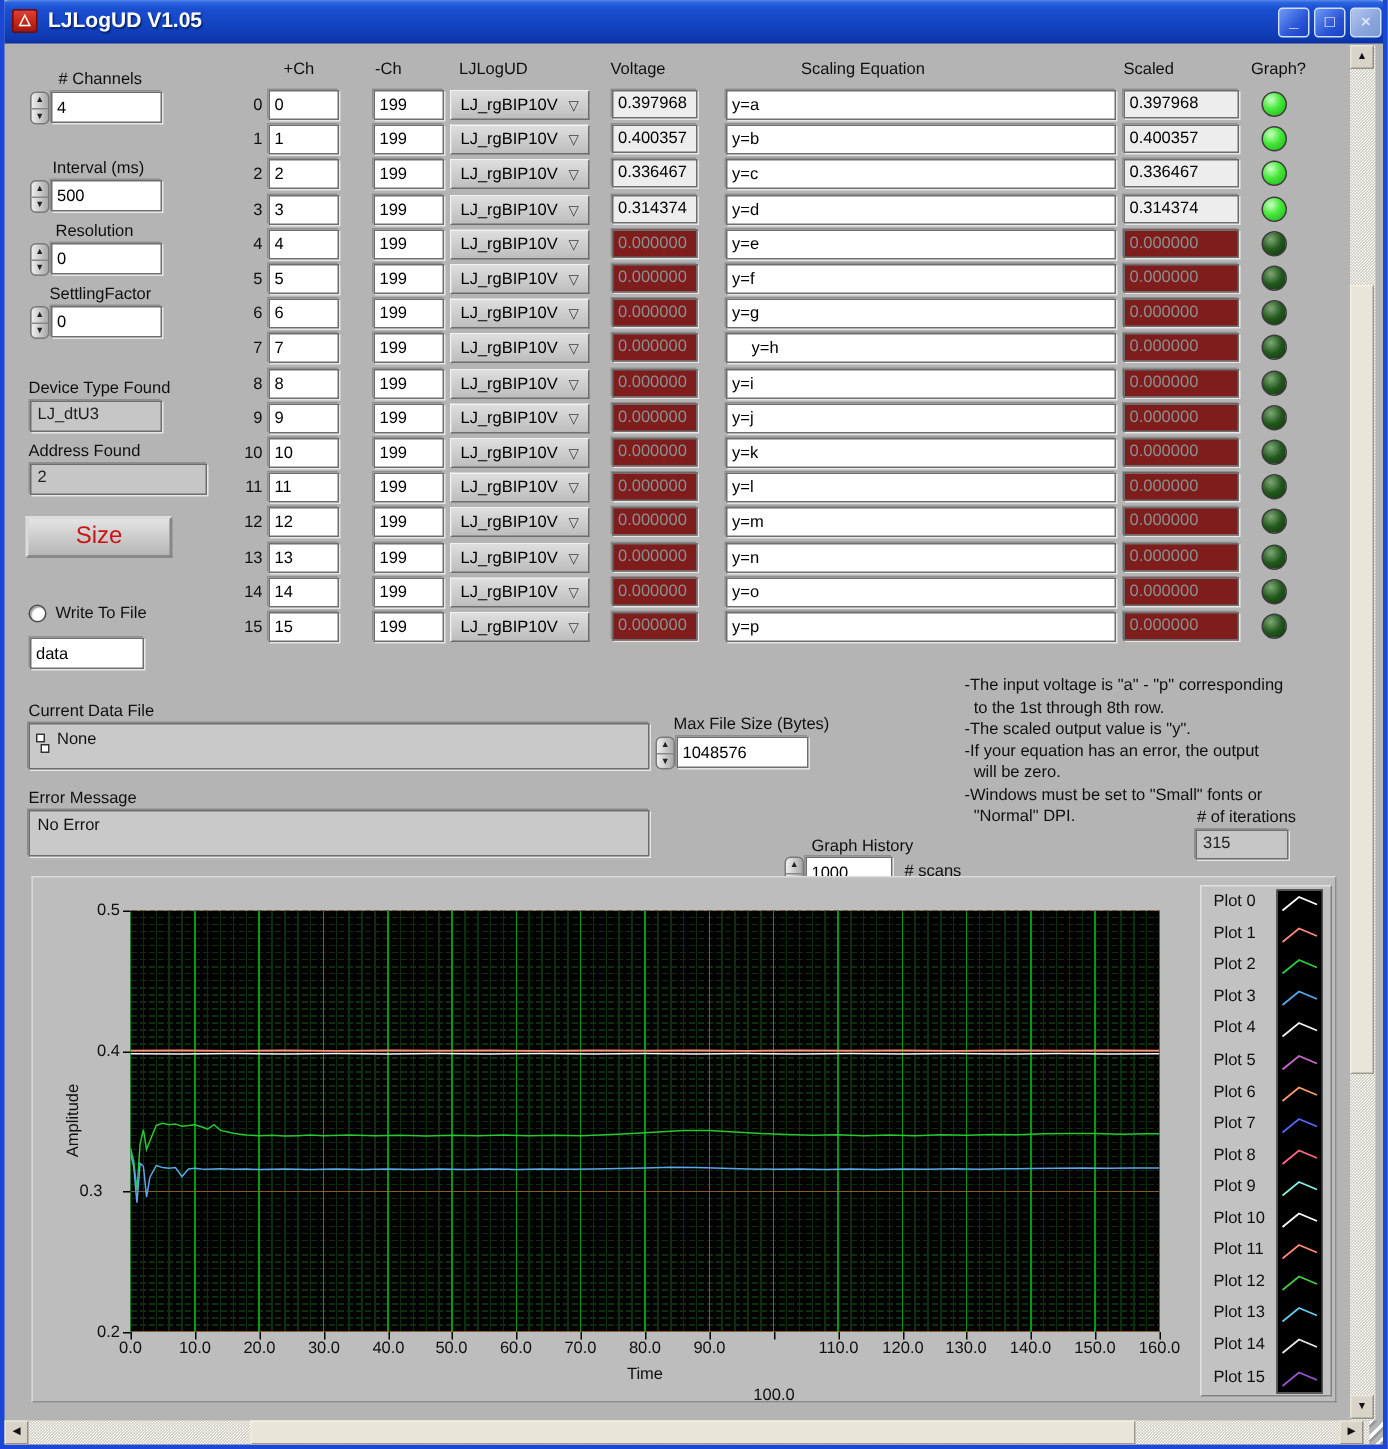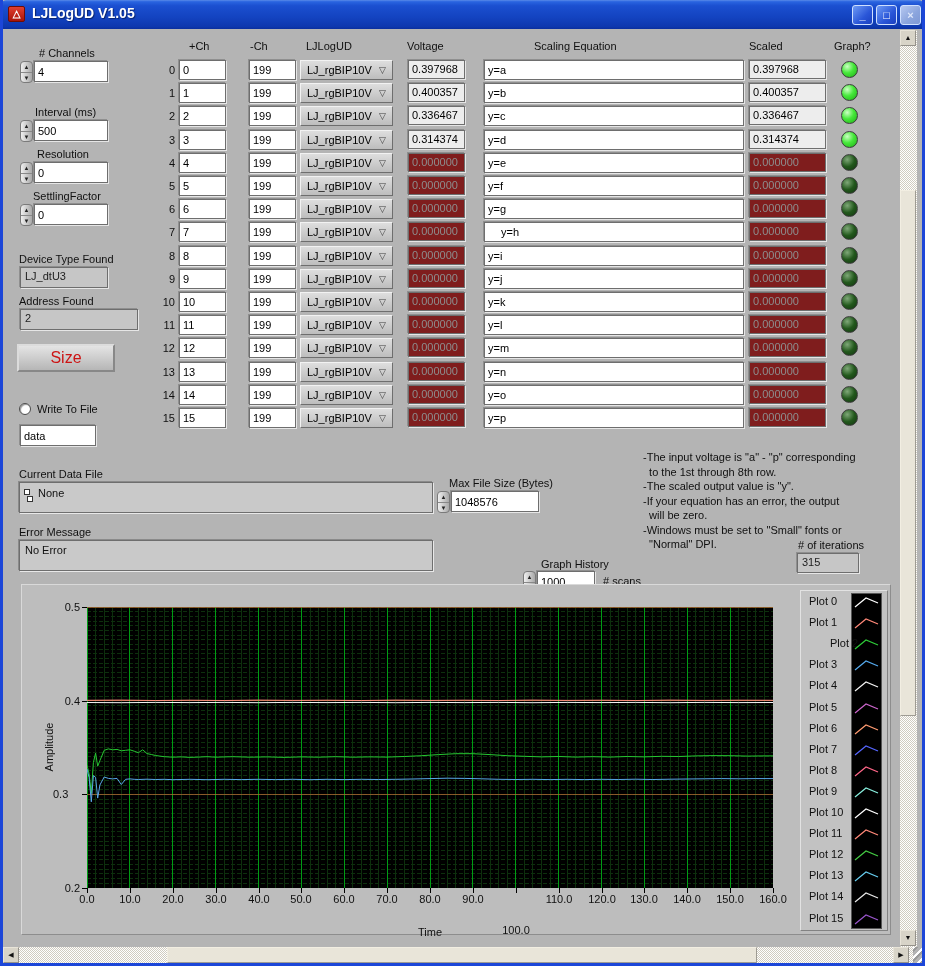--- a/index.html
+++ b/index.html
@@ -562,33 +562,33 @@
       <div class="tick" style="left: 599px; top: 888px; width: 1px; height: 5px;"></div>
       <div class="xlab" style="left: 641px; top: 893px; transform: translateX(-50%);">130.0</div>
       <div class="tick" style="left: 641px; top: 888px; width: 1px; height: 5px;"></div>
       <div class="xlab" style="left: 684px; top: 893px; transform: translateX(-50%);">140.0</div>
       <div class="tick" style="left: 684px; top: 888px; width: 1px; height: 5px;"></div>
       <div class="xlab" style="left: 727px; top: 893px; transform: translateX(-50%);">150.0</div>
       <div class="tick" style="left: 727px; top: 888px; width: 1px; height: 5px;"></div>
       <div class="xlab" style="left: 770px; top: 893px; transform: translateX(-50%);">160.0</div>
       <div class="tick" style="left: 770px; top: 888px; width: 1px; height: 5px;"></div>
       <div class="ylab" style="left: 46px; top: 747px; transform: translate(-50%, -50%) rotate(-90deg);">Amplitude</div>
-      <div class="xlab" style="left: 427px; top: 910px; transform: translateX(-50%); margin-top: 16px;">Time</div>
+      <div class="xlab" style="left: 427px; top: 910px; transform: translateX(-50%);">Time</div>
     </div>
   <div id="legend">
     <div class="strip"></div>
   <div class="lg-lab" style="top: 4px;">Plot 0</div>
       <svg class="lg-sw" viewBox="0 0 29 18" style="top: 3px;">
         <polyline points="3,13 14,4 26,9" fill="none" stroke="#ffffff" stroke-width="1.2"></polyline>
       </svg>
       <div class="lg-lab" style="top: 25.1px;">Plot 1</div>
       <svg class="lg-sw" viewBox="0 0 29 18" style="top: 24.1px;">
         <polyline points="3,13 14,4 26,9" fill="none" stroke="#ff8878" stroke-width="1.2"></polyline>
       </svg>
-      <div class="lg-lab" style="top: 46.2px; margin-left: 21px;">Plot 2</div>
+      <div class="lg-lab" style="top: 46.2px;">Plot 2</div>
       <svg class="lg-sw" viewBox="0 0 29 18" style="top: 45.2px;">
         <polyline points="3,13 14,4 26,9" fill="none" stroke="#2ecc38" stroke-width="1.2"></polyline>
       </svg>
       <div class="lg-lab" style="top: 67.3px;">Plot 3</div>
       <svg class="lg-sw" viewBox="0 0 29 18" style="top: 66.3px;">
         <polyline points="3,13 14,4 26,9" fill="none" stroke="#55aaee" stroke-width="1.2"></polyline>
       </svg>
       <div class="lg-lab" style="top: 88.4px;">Plot 4</div>
       <svg class="lg-sw" viewBox="0 0 29 18" style="top: 87.4px;">
         <polyline points="3,13 14,4 26,9" fill="none" stroke="#f2f2f2" stroke-width="1.2"></polyline>

